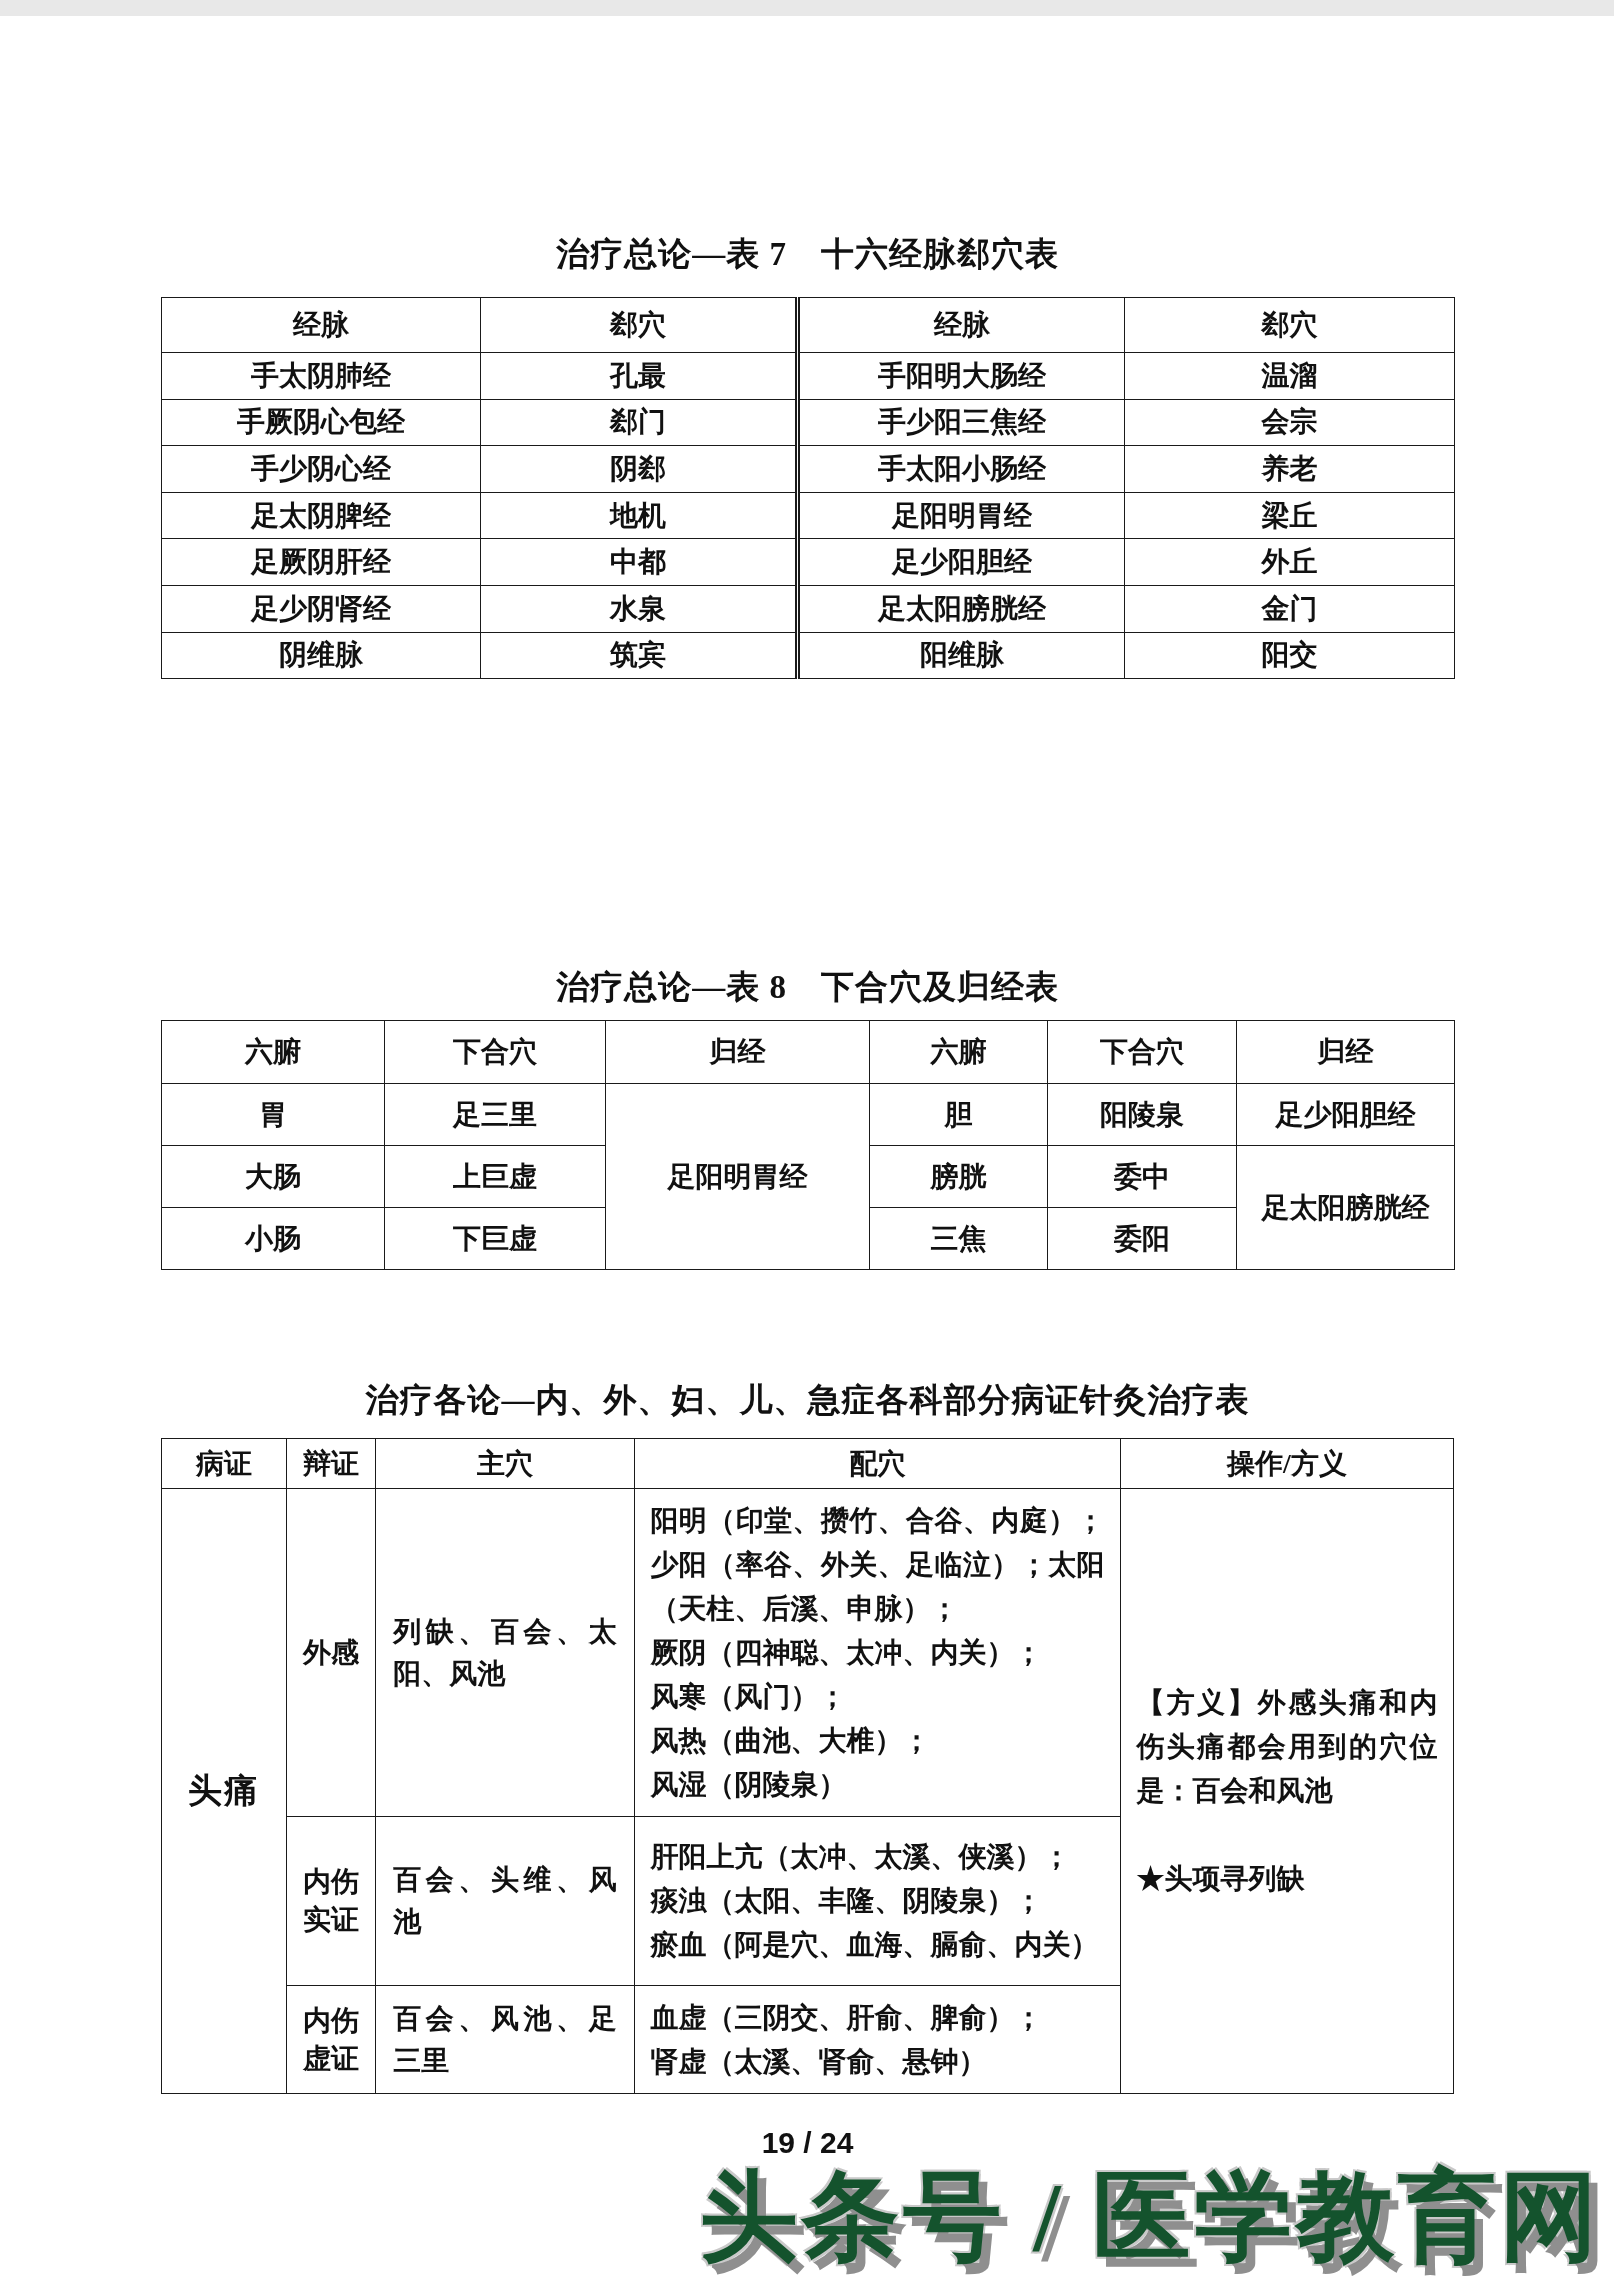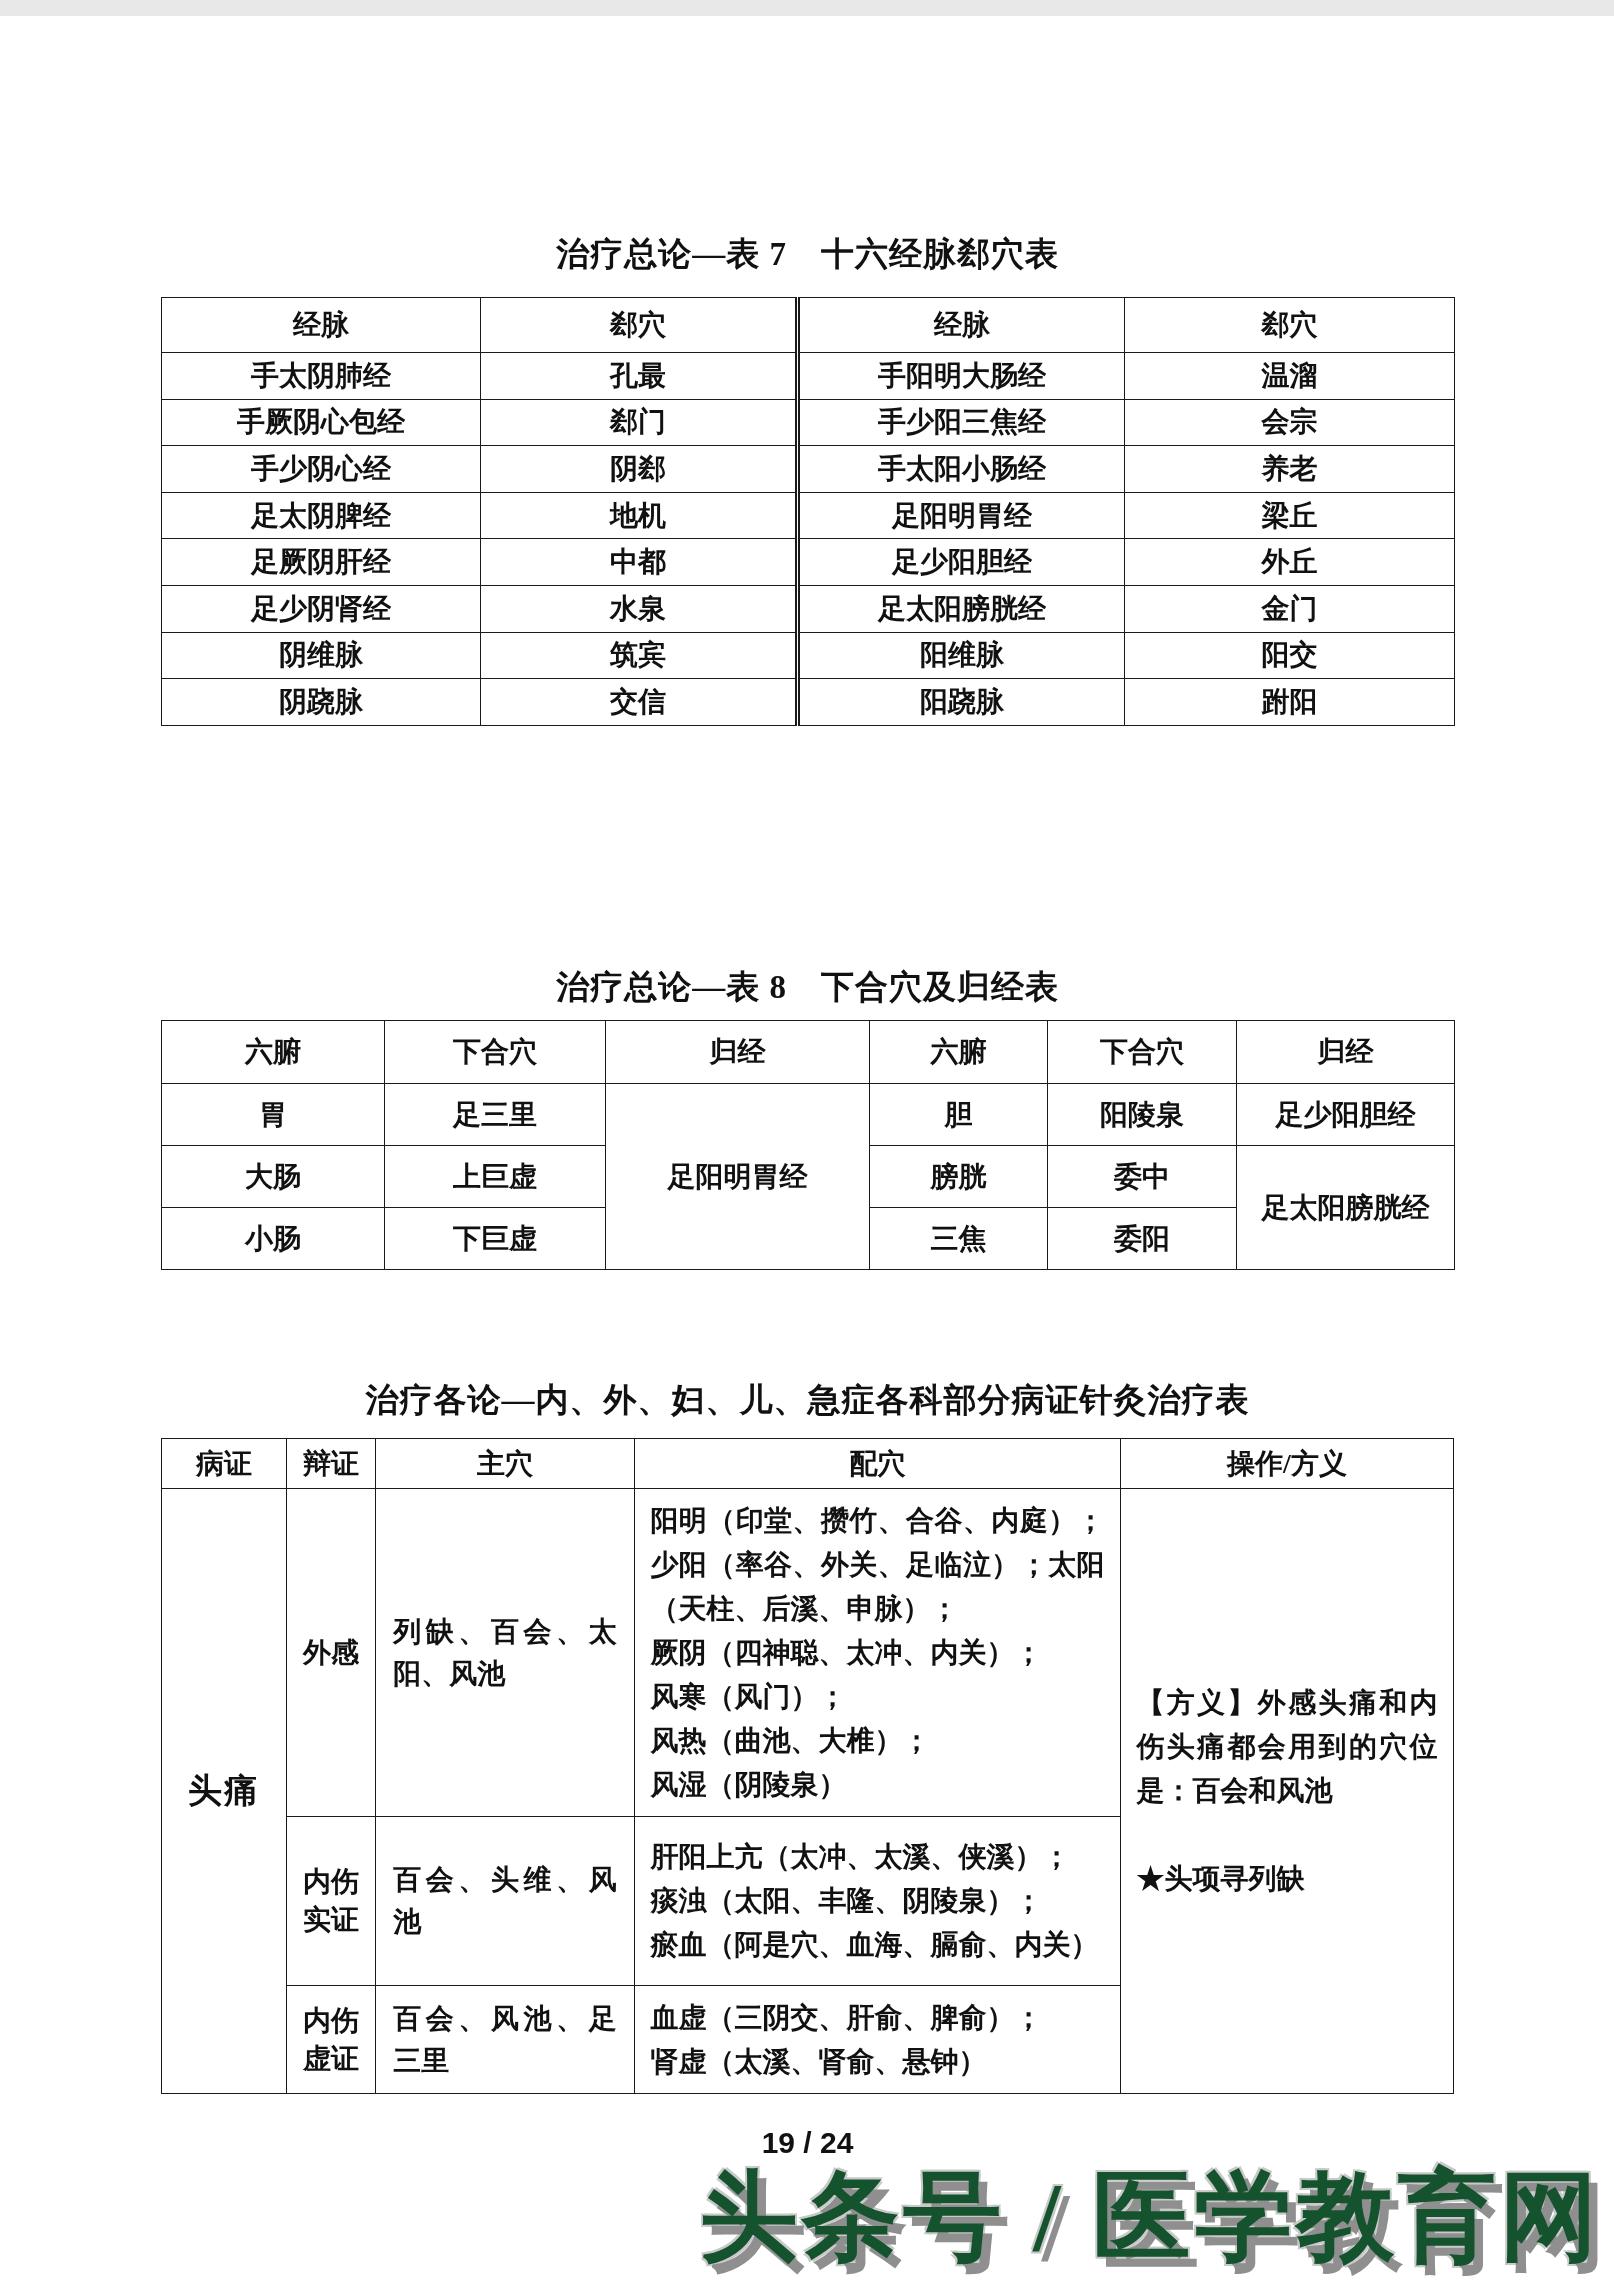--- a/index.html
+++ b/index.html
@@ -161,26 +161,20 @@
       <td>水泉</td>
       <td class="dbl">足太阳膀胱经</td>
       <td>金门</td>
     </tr>
     <tr>
       <td>阴维脉</td>
       <td>筑宾</td>
       <td class="dbl">阳维脉</td>
       <td>阳交</td>
     </tr>
-    <tr>
-      <td>阴跷脉</td>
-      <td>交信</td>
-      <td class="dbl">阳跷脉</td>
-      <td>跗阳</td>
-    </tr>
   </tbody>
     </table>
 
   <div class="doc-title" style="top:949px;">治疗总论—表 8　下合穴及归经表</div>
 
   <table id="t8">
     <colgroup>
         <col style="width:223px">
         <col style="width:221px">
         <col style="width:264px">

